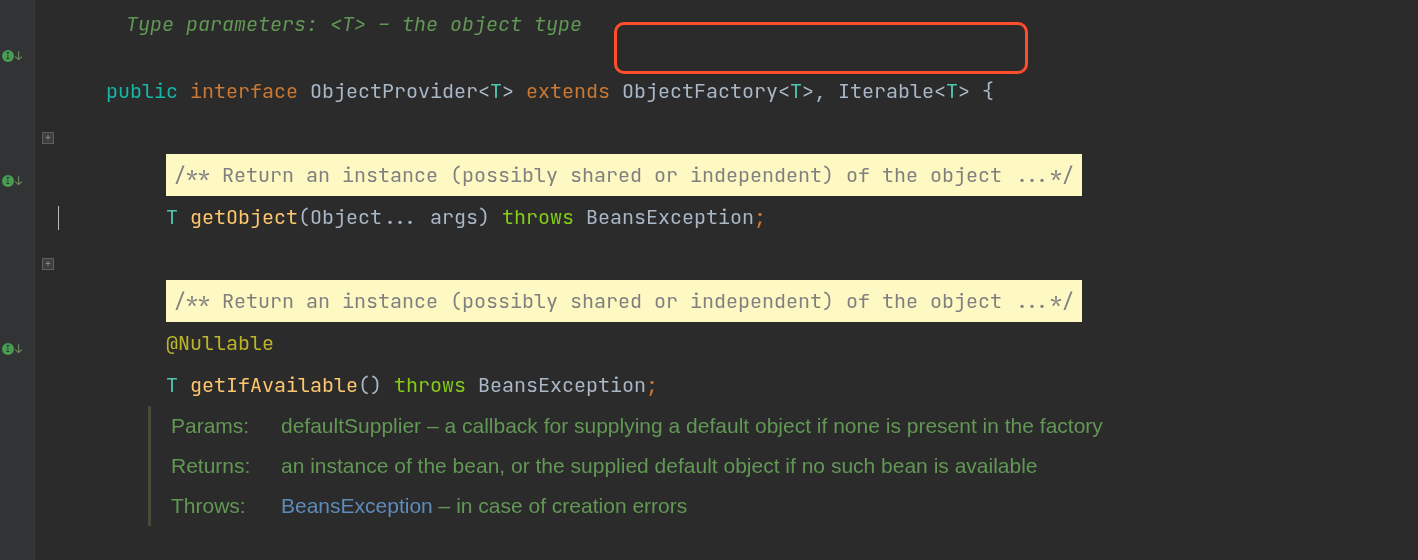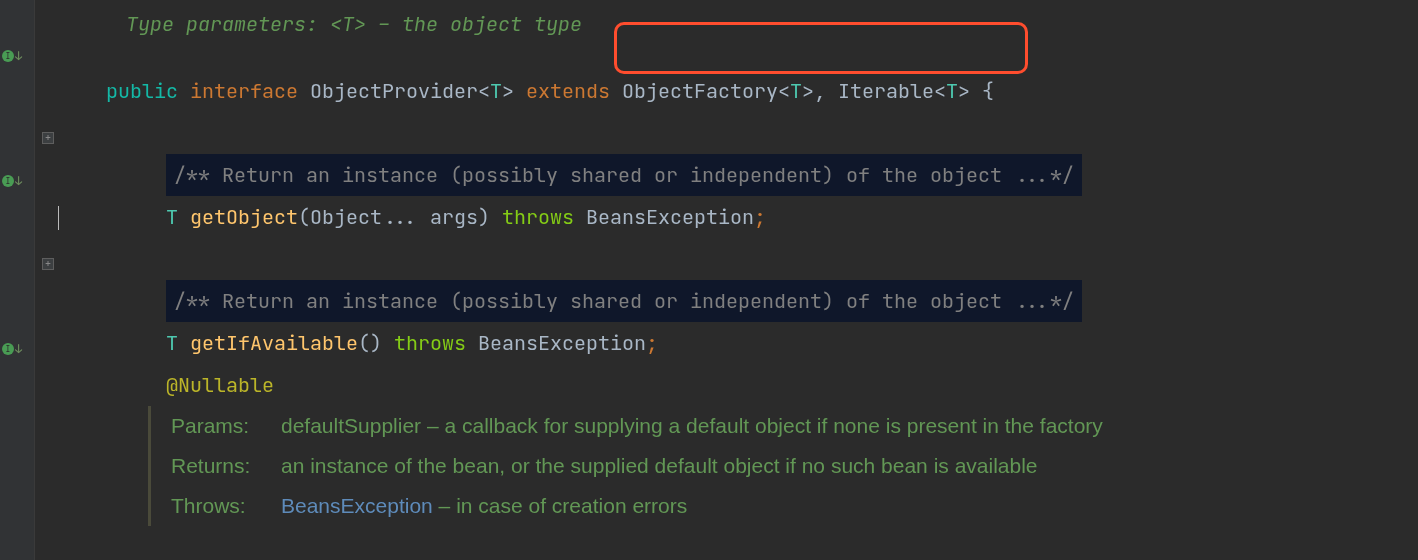--- a/index.html
+++ b/index.html
@@ -50,21 +50,21 @@
   }
   .kw-public { color: #14b8a6; }
   .kw-interface { color: #cc7832; margin-top: 28px; }
   .kw-extends { color: #cc7832; }
   .kw-throws { color: #84cc16; }
   .type-param { color: #4ec9b0; }
   .identifier { color: #a9b7c6; }
   .method { color: #ffc66d; }
   .annotation { color: #bbb529; }
   .comment-block {
-    background: #0f172a;
+    background: #fef9c3;
     color: #808080;
     padding: 0 8px;
     display: inline-block;
   }
   .comment-partial {
     color: #629755;
     font-style: italic;
   }
   .punc { color: #a9b7c6; }
   .semi { color: #cc7832; }
@@ -153,25 +153,25 @@
 
   <div class="line" style="position:relative;">
     <span class="caret-line" style="left:0px; top:10px; height:24px;"></span>
   </div>
 
   <div class="line">
     <span style="margin-left:60px;"></span><span class="comment-block">/** Return an instance (possibly shared or independent) of the object ...*/</span>
   </div>
 
   <div class="line">
-    <span style="margin-left:60px;"></span><span class="type-param">T</span> <span class="method">getIfAvailable</span><span class="punc">()</span> <span class="kw-throws">throws</span> <span class="identifier">BeansException</span><span class="semi">;</span>
+    <span style="margin-left:60px;"></span><span class="annotation">@Nullable</span>
   </div>
 
   <div class="line">
-    <span style="margin-left:60px;"></span><span class="annotation">@Nullable</span>
+    <span style="margin-left:60px;"></span><span class="type-param">T</span> <span class="method">getIfAvailable</span><span class="punc">()</span> <span class="kw-throws">throws</span> <span class="identifier">BeansException</span><span class="semi">;</span>
   </div>
 
   <div class="line"></div>
 
   <div class="doc-block">
     <div><span class="doc-label">Params:</span><span>defaultSupplier – a callback for supplying a default object if none is present in the factory</span></div>
     <div><span class="doc-label">Returns:</span><span>an instance of the bean, or the supplied default object if no such bean is available</span></div>
     <div><span class="doc-label">Throws:</span><span class="doc-link">BeansException</span><span> – in case of creation errors</span></div>
   </div>
 

